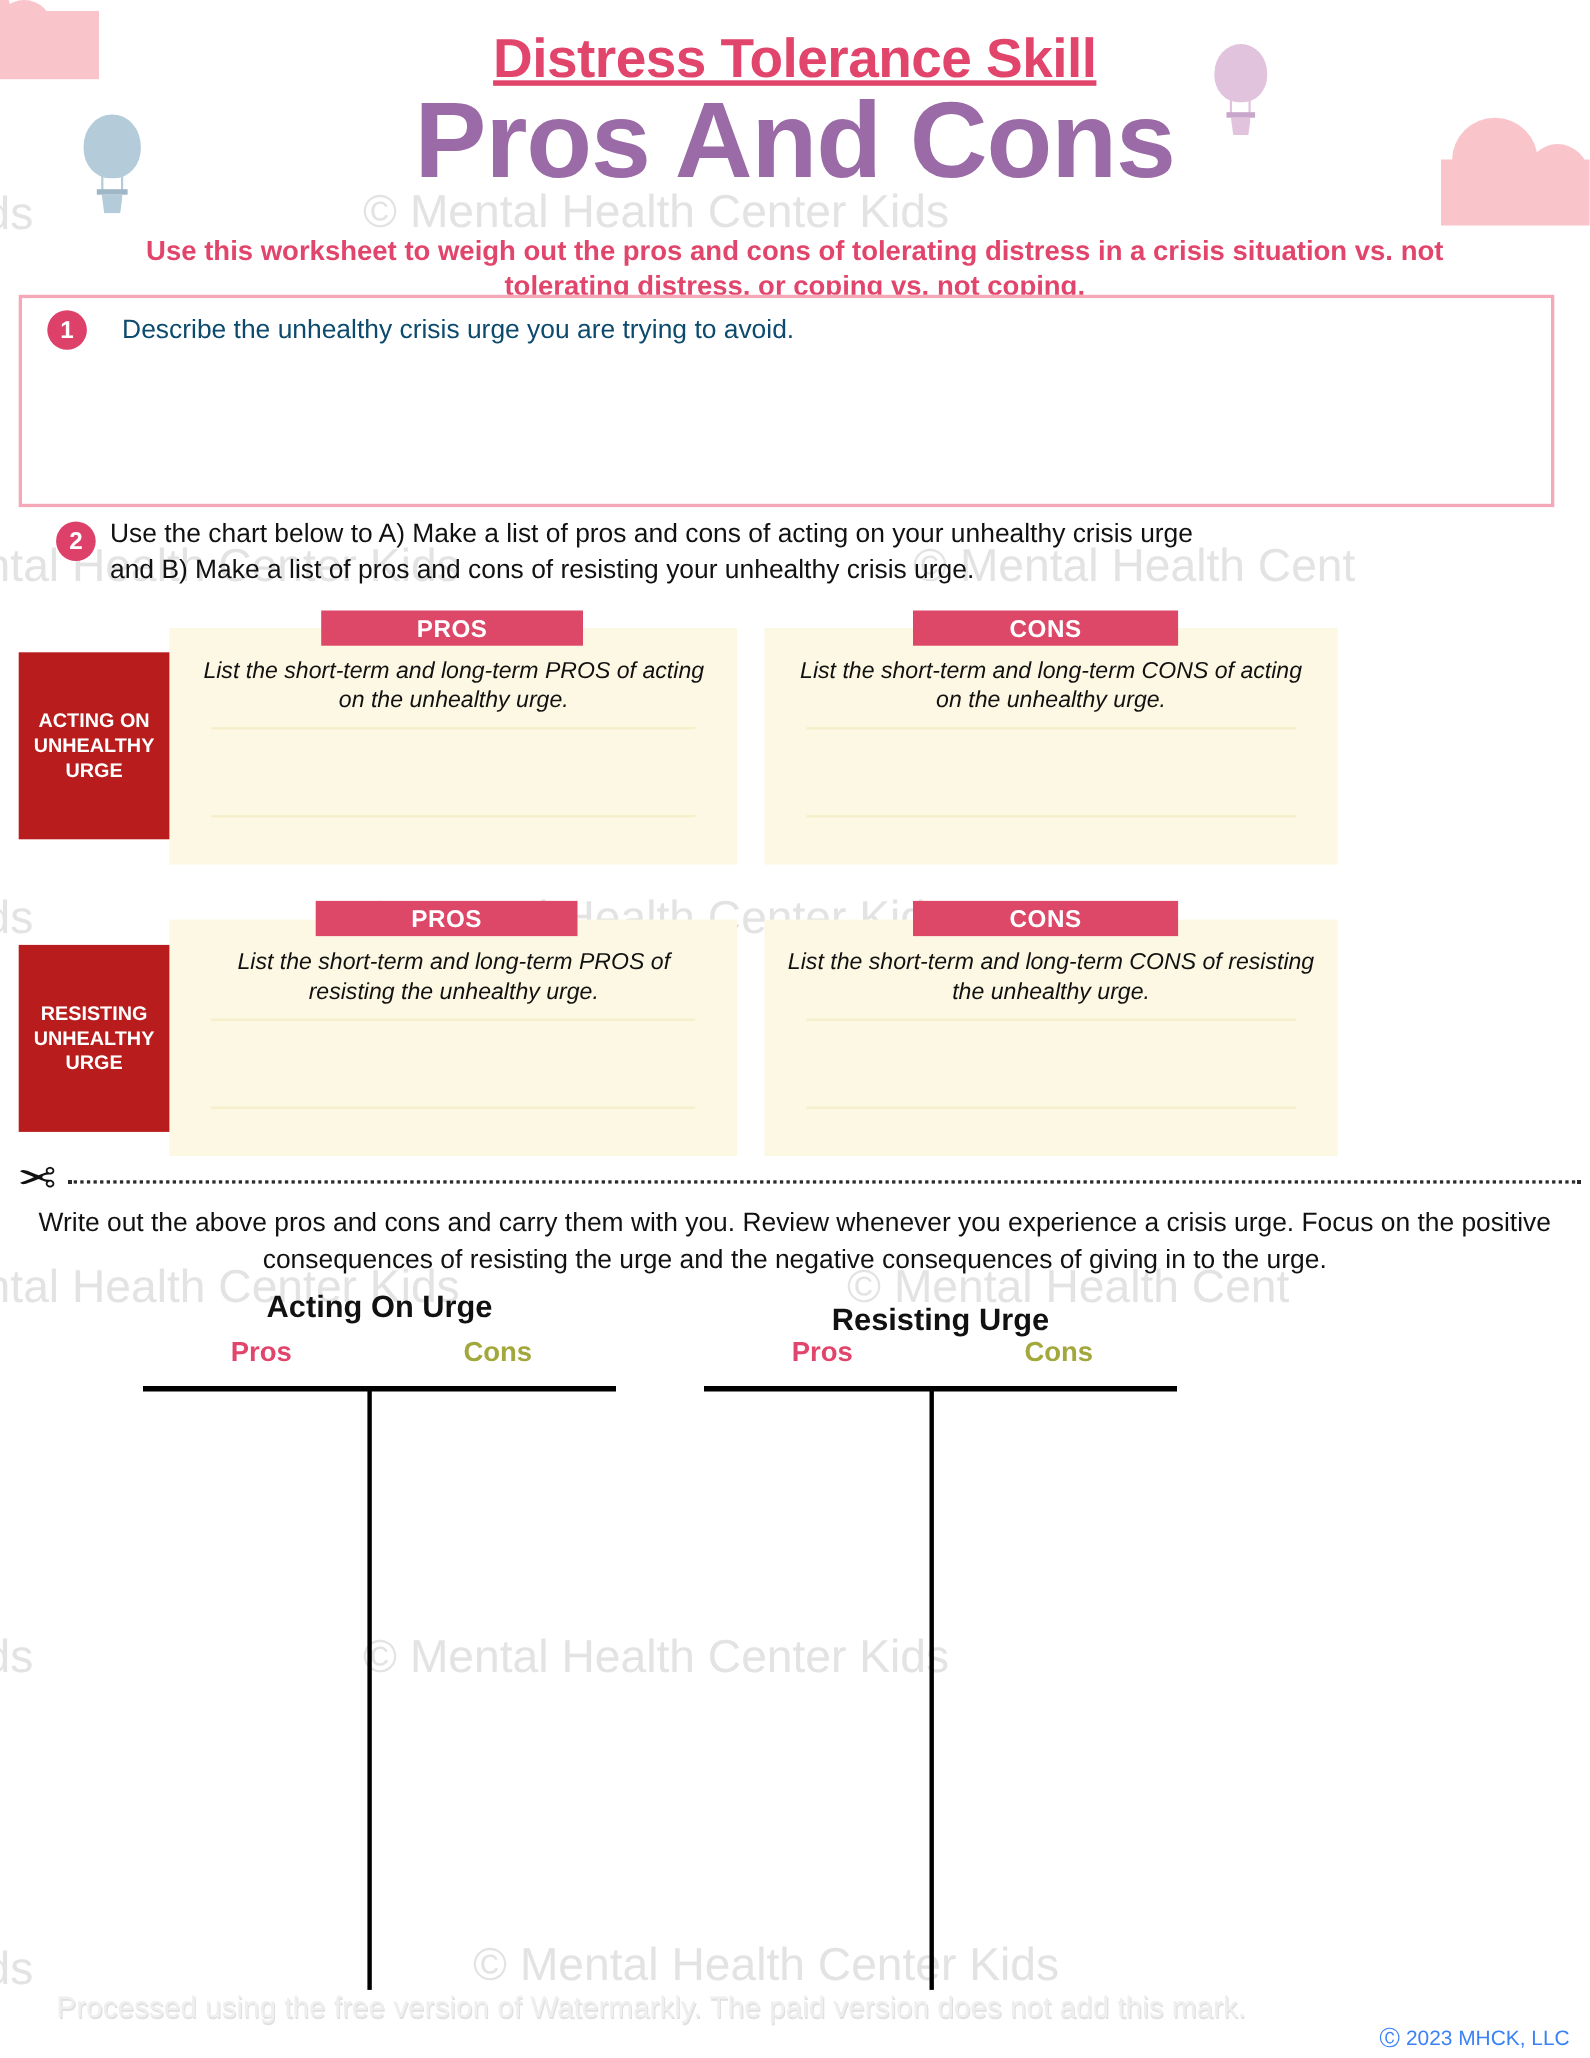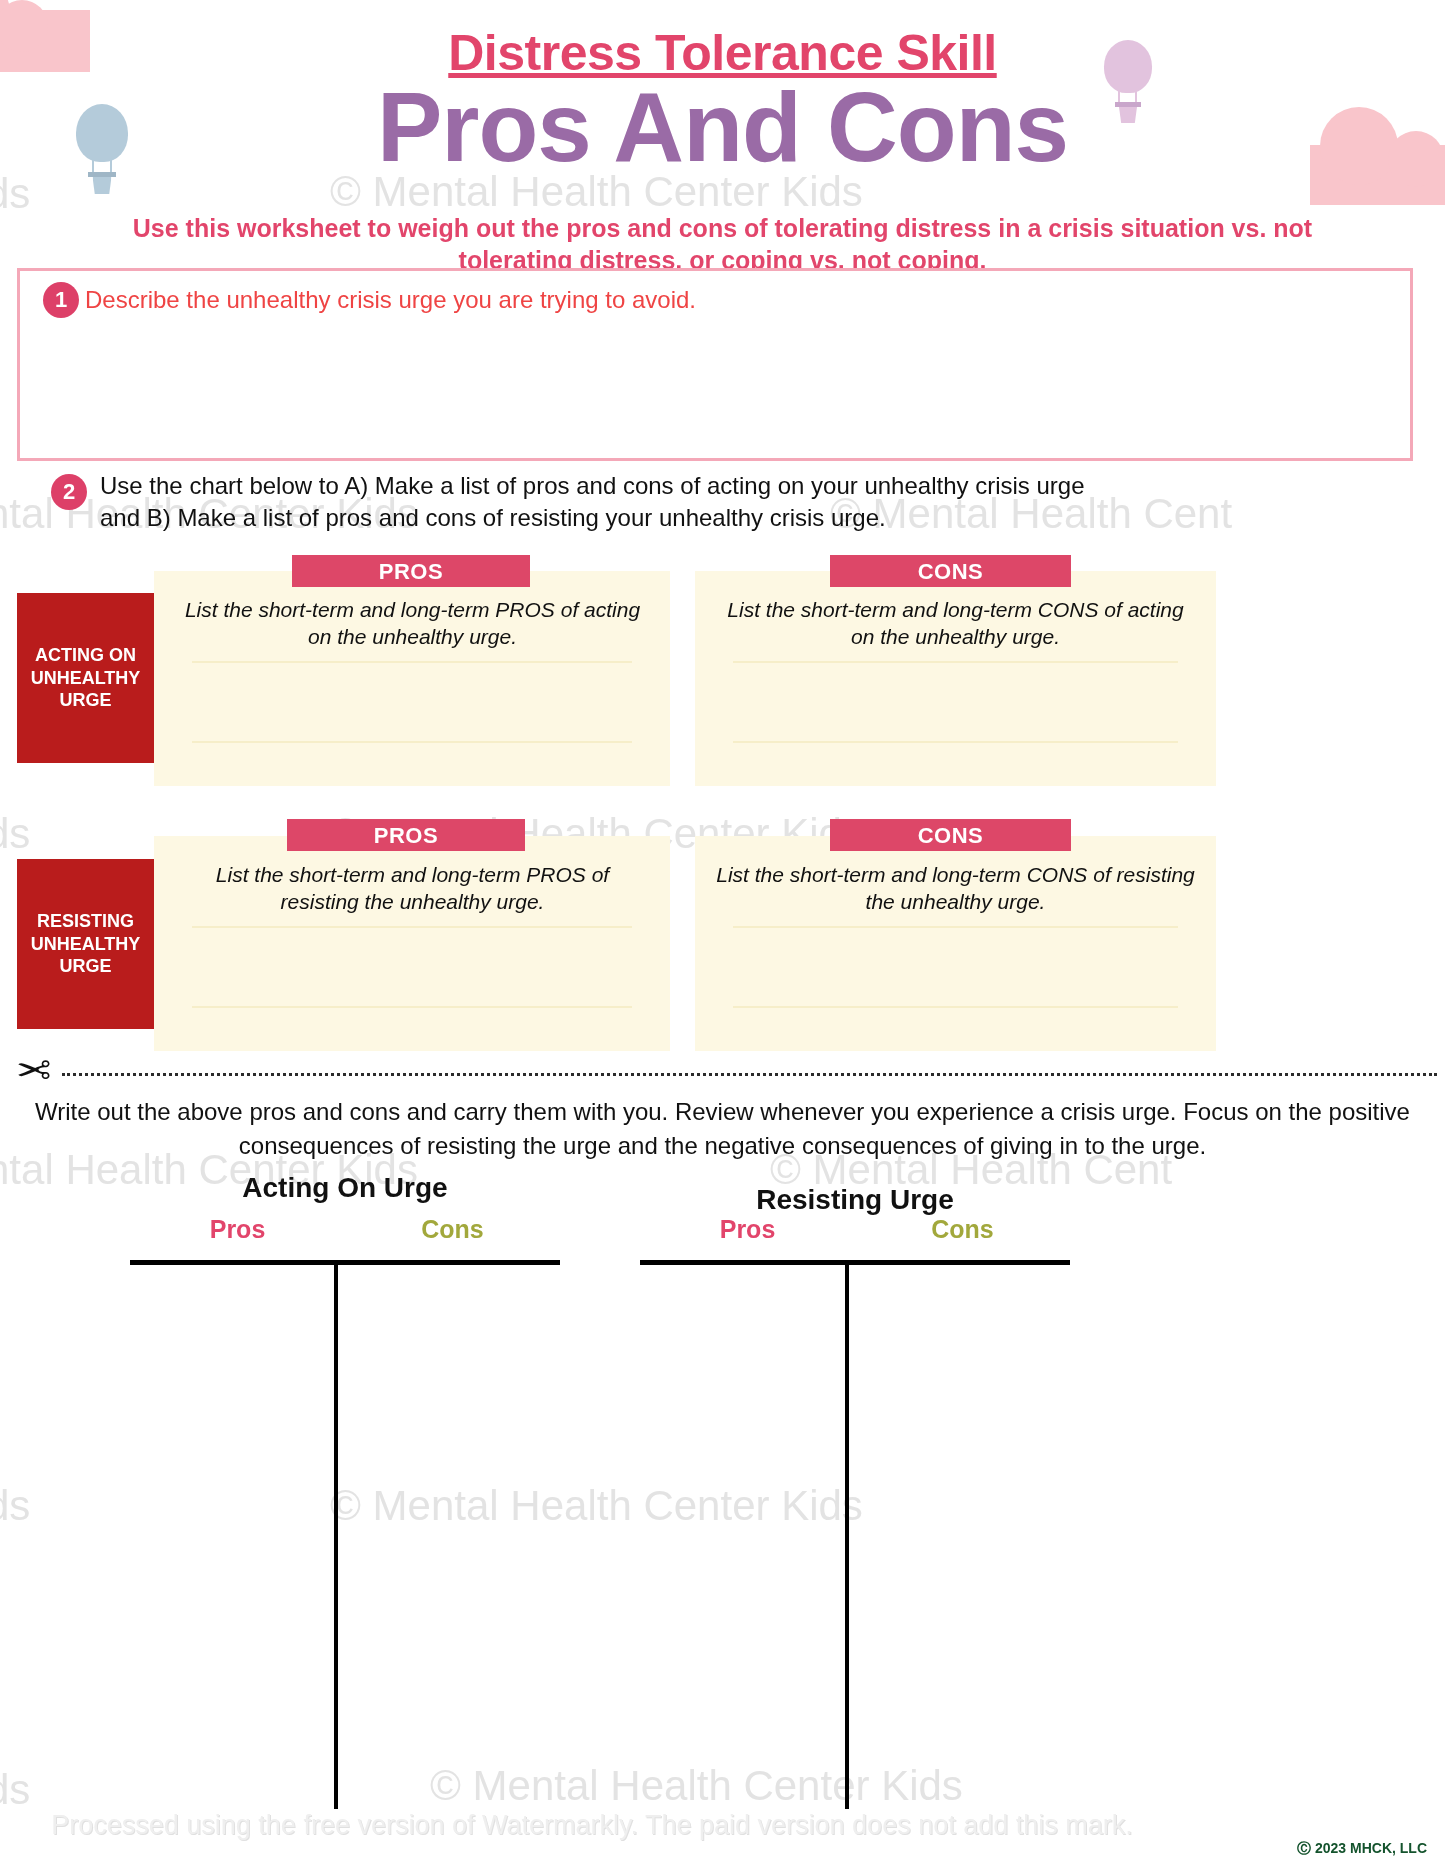--- a/index.html
+++ b/index.html
@@ -63,21 +63,21 @@
   .hdr-desc { position:absolute; top:200px; left:110px; width:1225px; text-align:center;
              color:#e2456b; font-size:25px; font-weight:600; line-height:1.28;margin-top:12px; }
 
   
   .box1 { position:absolute; left:17px; top:268px; width:1396px; height:193px;
           border:3px solid #f4a8b8; background:#fff; }
   .stepnum { position:absolute; width:36px; height:36px; border-radius:50%;
              background:#dd4068; color:#fff; font-size:22px; font-weight:700;
              display:flex; align-items:center; justify-content:center; }
   .step1-num { left:43px; top:282px; }
-  .step1-txt { position:absolute; left:85px; top:286px; font-size:24px; color:#ef4444; }
+  .step1-txt { position:absolute; left:111px; top:286px; font-size:24px; color:#0c4a6e; }
 
   
   .step2-num { left:51px; top:474px; }
   .step2-txt { position:absolute; left:100px; top:470px; width:1000px;
                font-size:24px; color:#111; line-height:1.32; }
 
   
   .rowlabel { position:absolute; background:#b91c1c; color:#fff; text-align:center;
               font-size:18px; font-weight:700; line-height:1.25;
               display:flex; align-items:center; justify-content:center; }
@@ -130,21 +130,21 @@
 
   #t2-title { left:640px; top:1172px; width:430px;margin-top:12px; }
   #t2-pros  { left:640px; top:1215px; width:215px; }
   #t2-cons  { left:855px; top:1215px; width:215px; }
   #t2-h     { left:640px; top:1260px; width:430px; }
   #t2-v     { left:845px; top:1263px; height:546px; }
 
   
   .processed { position:absolute; left:0; top:1810px; width:1184px; text-align:center;
                color:#efefef; font-size:27px; text-shadow: 1px 1px 0 #e0e0e0; white-space:nowrap; }
-  .copyright { position:absolute; right:18px; top:1840px; font-size:14px; font-weight:700; color:#14532d; }
+  .copyright { position:absolute; right:18px; top:1840px; font-size:19px; font-weight:400; color:#3b82f6; }
 </style>
 </head>
 <body>
 
 <div class="page">
 
   <div class="cloud-tl"></div>
   <div class="cloud-tr"></div>
 
   <div class="balloon" id="balloon-blue">

